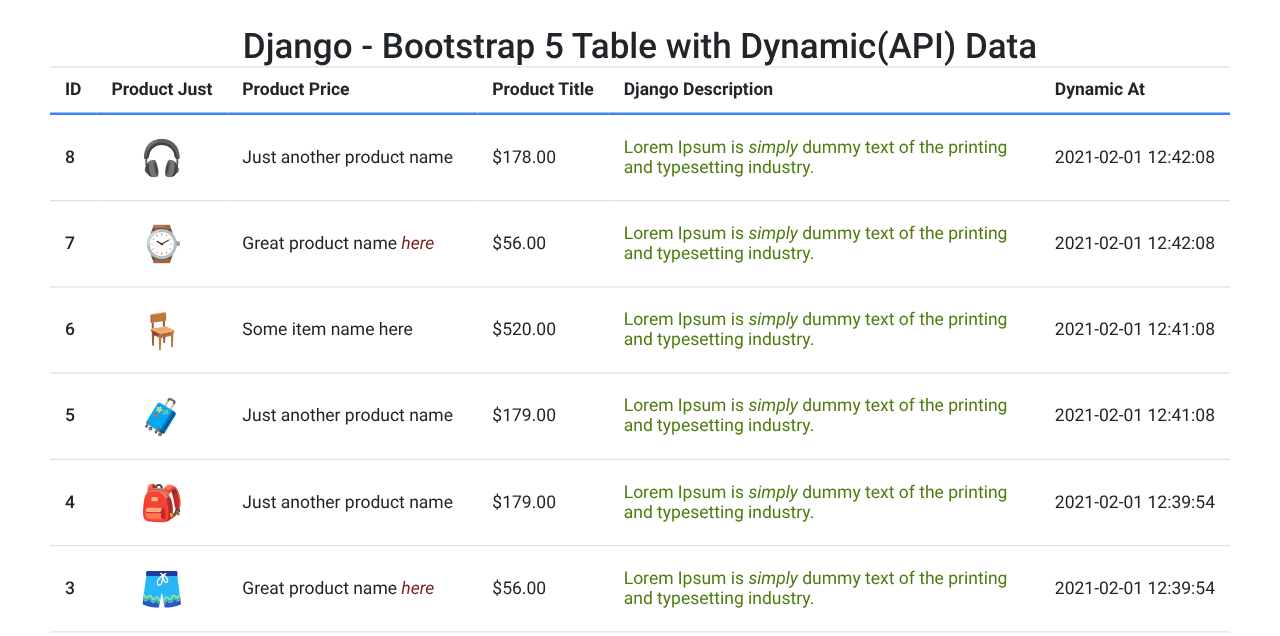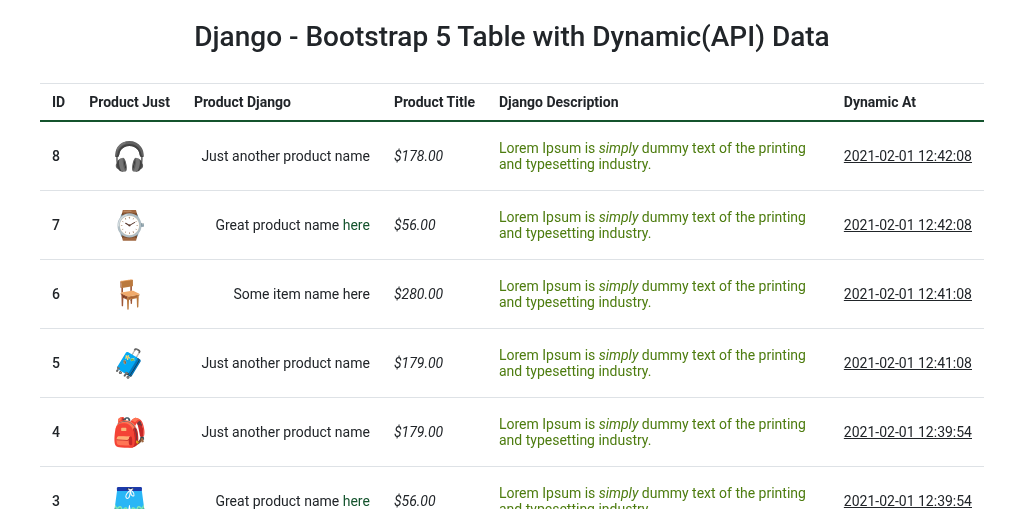--- a/index.html
+++ b/index.html
@@ -6,31 +6,30 @@
     body {
       font-family: -apple-system, BlinkMacSystemFont, "Segoe UI", Roboto, Arial, sans-serif;
       background: #fff;
       color: #212529;
       padding: 20px 40px;
     }
     h1 {
       text-align: center;
       font-size: 28px;
       font-weight: 500;
-      margin-bottom: 30px;
       color: #212529;
     }
     table {
       width: 100%;
       border-collapse: collapse;
       font-size: 14px;
     }
     thead tr {
       border-top: 1px solid #dee2e6;
-      border-bottom: 2px solid #14532d;
+      border-bottom: 2px solid #3b82f6;
     }
     thead th {
       padding: 10px 12px;
       text-align: left;
       font-weight: 700;
       color: #212529;
       white-space: nowrap;
     }
     tbody tr {
       border-bottom: 1px solid #dee2e6;
@@ -50,51 +49,49 @@
       align-items: center;
       justify-content: center;
       font-size: 28px;
     }
     .id-cell {
       width: 30px;
       font-weight: 500;
     }
     .title-cell {
       width: 200px;
-      text-align: right;
     }
     .title-link {
-      color: #14532d;
+      color: #7f1d1d;
       text-decoration: none;
+      font-style: italic;
     }
     .price-cell {
       width: 100px;
       white-space: nowrap;
-      font-style: italic;
     }
     .desc-cell {
       color: #4d7c0f;
     }
     .date-cell {
       white-space: nowrap;
       color: #212529;
-      text-decoration: underline;
     }
   </style>
 </head>
 <body>
 
 <h1>Django - Bootstrap 5 Table with Dynamic(API) Data</h1>
 
 <table>
   <thead>
     <tr>
       <th>ID</th>
       <th>Product Just</th>
-      <th>Product Django</th>
+      <th>Product Price</th>
       <th>Product Title</th>
       <th>Django Description</th>
       <th>Dynamic At</th>
     </tr>
   </thead>
   <tbody id="table-body">
   <tr>
         <td class="id-cell">8</td>
         <td class="product-image-cell"><span class="product-image-placeholder">🎧</span></td>
         <td class="title-cell">Just another product name</td>
@@ -107,21 +104,21 @@
         <td class="product-image-cell"><span class="product-image-placeholder">⌚</span></td>
         <td class="title-cell"><span>Great product name </span><a href="#" class="title-link">here</a></td>
         <td class="price-cell">$56.00</td>
         <td class="desc-cell">Lorem Ipsum is <em>simply</em> dummy text of the printing and typesetting industry.</td>
         <td class="date-cell">2021-02-01 12:42:08</td>
       </tr>
       <tr>
         <td class="id-cell">6</td>
         <td class="product-image-cell"><span class="product-image-placeholder">🪑</span></td>
         <td class="title-cell">Some item name here</td>
-        <td class="price-cell">$280.00</td>
+        <td class="price-cell">$520.00</td>
         <td class="desc-cell">Lorem Ipsum is <em>simply</em> dummy text of the printing and typesetting industry.</td>
         <td class="date-cell">2021-02-01 12:41:08</td>
       </tr>
       <tr>
         <td class="id-cell">5</td>
         <td class="product-image-cell"><span class="product-image-placeholder">🧳</span></td>
         <td class="title-cell">Just another product name</td>
         <td class="price-cell">$179.00</td>
         <td class="desc-cell">Lorem Ipsum is <em>simply</em> dummy text of the printing and typesetting industry.</td>
         <td class="date-cell">2021-02-01 12:41:08</td>

